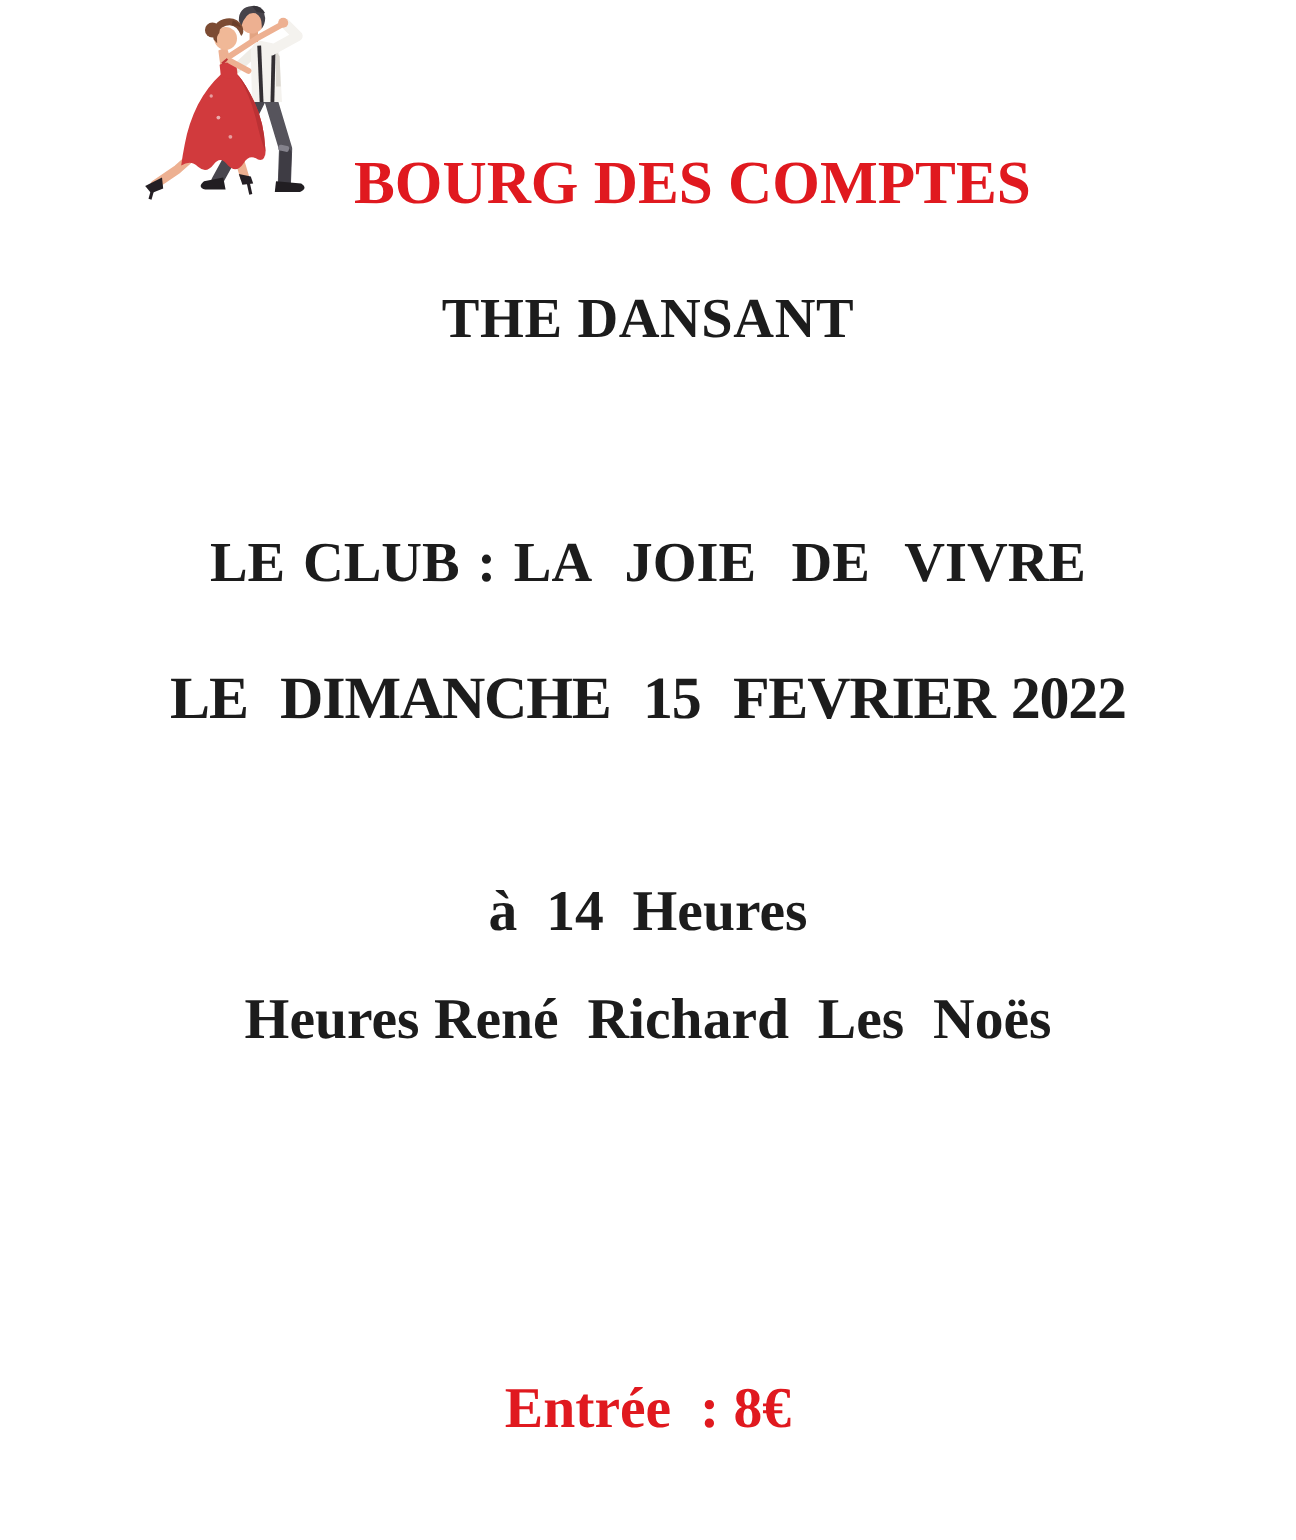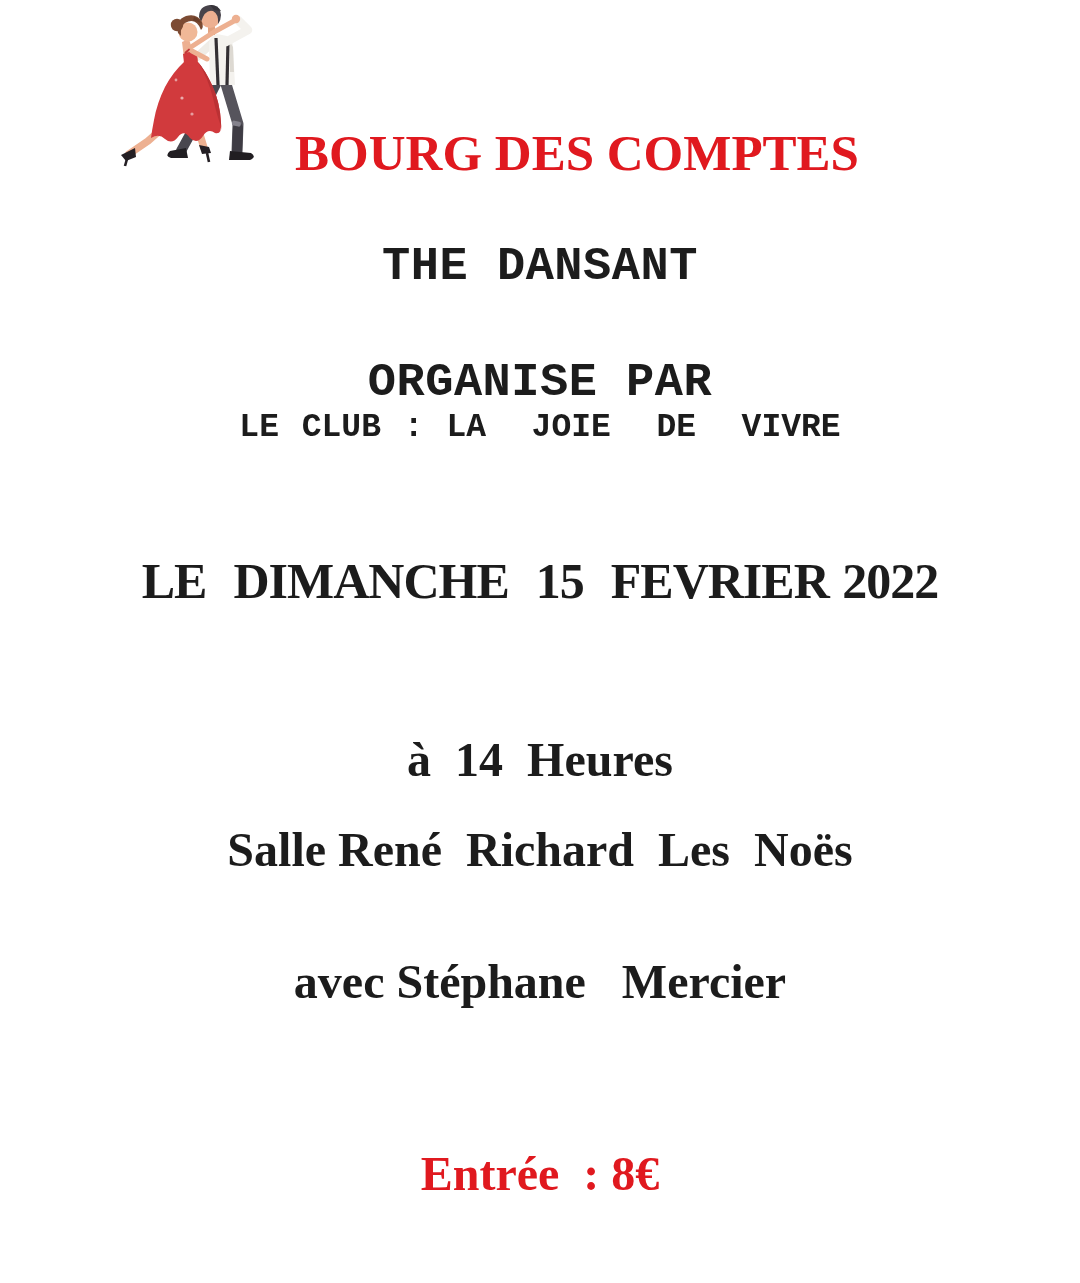--- a/index.html
+++ b/index.html
@@ -15,27 +15,27 @@
     position:absolute;
     left:0;
     width:100%;
     text-align:center;
     line-height:1;
     white-space:pre;
     font-weight:bold;
     color:#1c1c1c;
   }
   .serif{font-family:"Liberation Serif","DejaVu Serif",serif;}
-  .sans{font-family:Liberation Mono, monospace;}
+  .sans{font-family:Liberation Serif, serif;}
   .red{color:#e0191f;}
 
   .l-title{top:128px;font-size:51px;transform:translateX(37px);}
   .l-dansant{top:243px;font-size:47px;letter-spacing:.5px;}
   .l-organise{top:359px;font-size:47px;letter-spacing:.5px;}
-  .l-club{top:411px;font-size:33px;word-spacing:3px;}
+  .l-club{top:446px;font-size:47px;word-spacing:3px;}
   .l-date{top:556px;font-size:50px;letter-spacing:-1px;word-spacing:2px;}
   .l-time{top:696px;font-size:48px;margin-top:40px;}
   .l-venue{top:826px;font-size:48px;}
   .l-performer{top:958px;font-size:48px;}
   .l-admission{top:1150px;font-size:48px;}
 
   .dancers{
     position:absolute;
     left:118px;
     top:2px;
@@ -97,21 +97,19 @@
     <polyline points="74,49 89,57" fill="none" stroke="#edb091" stroke-width="5" stroke-linecap="round"></polyline>
 
     <circle cx="70" cy="30" r="9.5" fill="#f0b897"></circle>
     <path d="M60,31 Q57,18 68,14 Q79,11 84,20 Q86,25 83,28 Q78,15 67,21 Q62,24 63,34 Z" fill="#7c4b33"></path>
     <circle cx="59" cy="23" r="6.2" fill="#7c4b33"></circle>
     <path d="M76,15 Q81,16 83,21 Q79,19 75,19 Z" fill="#6a3e29"></path>
   </svg>
 
   <div class="line serif red l-title">BOURG DES COMPTES</div>
   <div class="line sans l-dansant">THE DANSANT</div>
-  <div class="line sans l-organise">ORGANISE PAR</div>
   <div class="line sans l-club">LE CLUB : LA  JOIE  DE  VIVRE</div>
   <div class="line serif l-date">LE  DIMANCHE  15  FEVRIER 2022</div>
   <div class="line serif l-time">à  14  Heures</div>
-  <div class="line serif l-venue">Salle René  Richard  Les  Noës</div>
-  <div class="line serif l-performer">avec Stéphane   Mercier</div>
+  <div class="line serif l-venue">Heures René  Richard  Les  Noës</div>
   <div class="line serif red l-admission">Entrée  : 8€</div>
 
 </div>
 
 </body></html>

